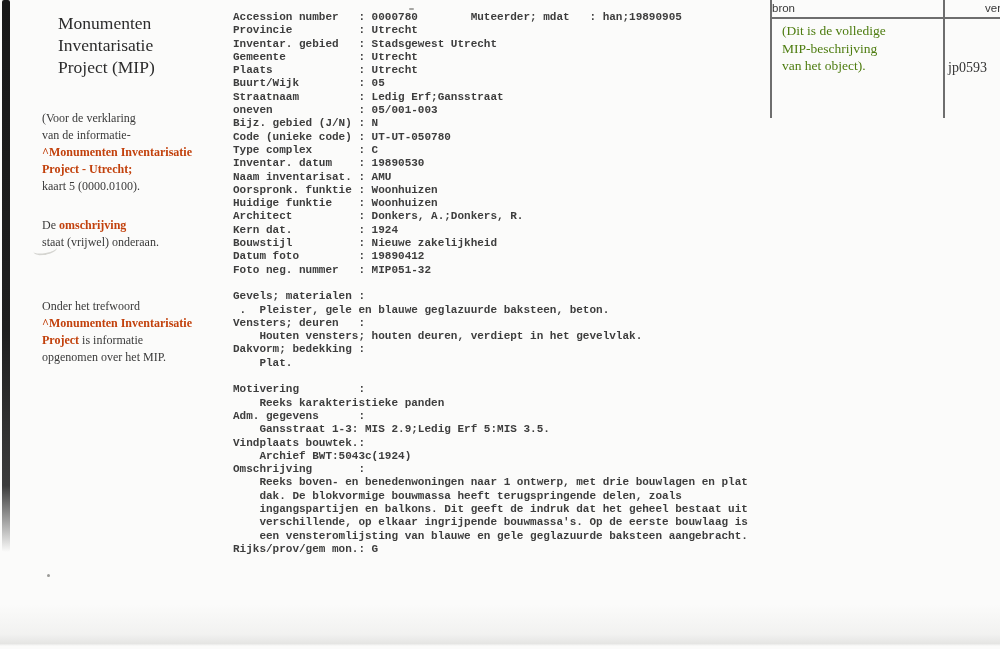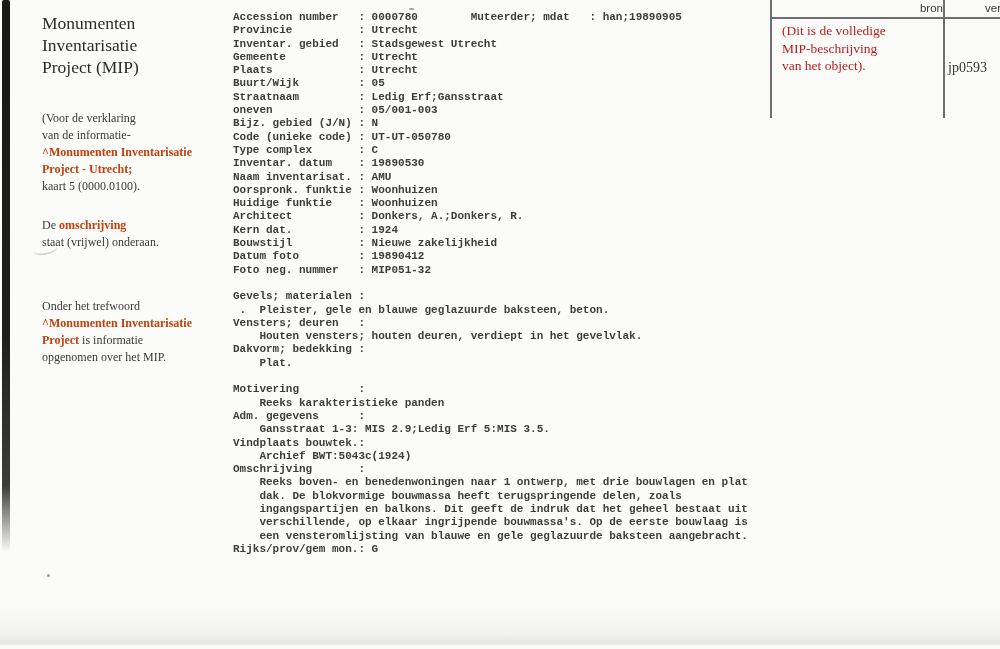--- a/index.html
+++ b/index.html
@@ -18,21 +18,21 @@
     position:absolute; left:0; bottom:3px; width:100%; height:42px;
     background:linear-gradient(180deg, rgba(70,70,62,0) 0%, rgba(70,70,62,0.05) 72%, rgba(70,70,62,0.12) 94%, rgba(70,70,62,0) 100%);
   }
   .dot1 { position:absolute; left:409px; top:8px; width:5px; height:2px; background:#a6a6a3; border-radius:1px; }
   .dot2 { position:absolute; left:47px; top:574px; width:3px; height:3px; background:#9a9a97; border-radius:50%; }
   .squiggle { position:absolute; left:33px; top:244px; width:24px; height:9px;
     border-bottom:2px solid #cfcfca; border-radius:50%; transform:rotate(-10deg); opacity:.85; }
 
   
   .mip-title {
-    position:absolute; left:42px; top:12px; width:190px;
+    position:absolute; left:58px; top:12px; width:190px;
     font-size:17.5px; line-height:22px; color:#2c2c2c; white-space:pre-line;
   }
   .side-note {
     position:absolute; left:42px; width:192px;
     font-size:12px; line-height:17px; color:#3a3a3a;
   }
   .note-intro { top:110px; }
   .note-desc { top:217px; }
   .note-keyword { top:298px; }
   .bold { font-weight:bold; color:#c2410c; }
@@ -44,29 +44,29 @@
     font-size:11px; line-height:13.3px; font-weight:bold;
     color:#3d3d3d; white-space:pre;
   }
 
   
   .vline { position:absolute; top:0; width:2px; height:118px; background:#6e6e6e; }
   .v1 { left:770px; }
   .v2 { left:943px; }
   .hline { position:absolute; left:770px; top:17px; width:230px; height:2px; background:#6e6e6e; }
   .box-header {
-    position:absolute; top:2px; text-align:right;
+    position:absolute; top:2px; text-align:left;
     font-family:"Liberation Sans", sans-serif;
     font-size:11.5px; color:#383838;
   }
   .bh-bron { left:772px; width:171px; }
   .bh-verwerkt { left:945px; width:40px;margin-left:40px; }
   .box-note {
     position:absolute; left:782px; top:22px; width:165px;
-    font-size:13.5px; line-height:17.5px; color:#b91c1c; white-space:pre-line;
+    font-size:13.5px; line-height:17.5px; color:#4d7c0f; white-space:pre-line;
   }
   .box-code { position:absolute; left:948px; top:60px; font-size:14px; color:#333; }
 </style>
 </head>
 <body>
 
 <div class="page">
 
   <div class="scan-strip"></div>
   <div class="bottom-band"></div>

